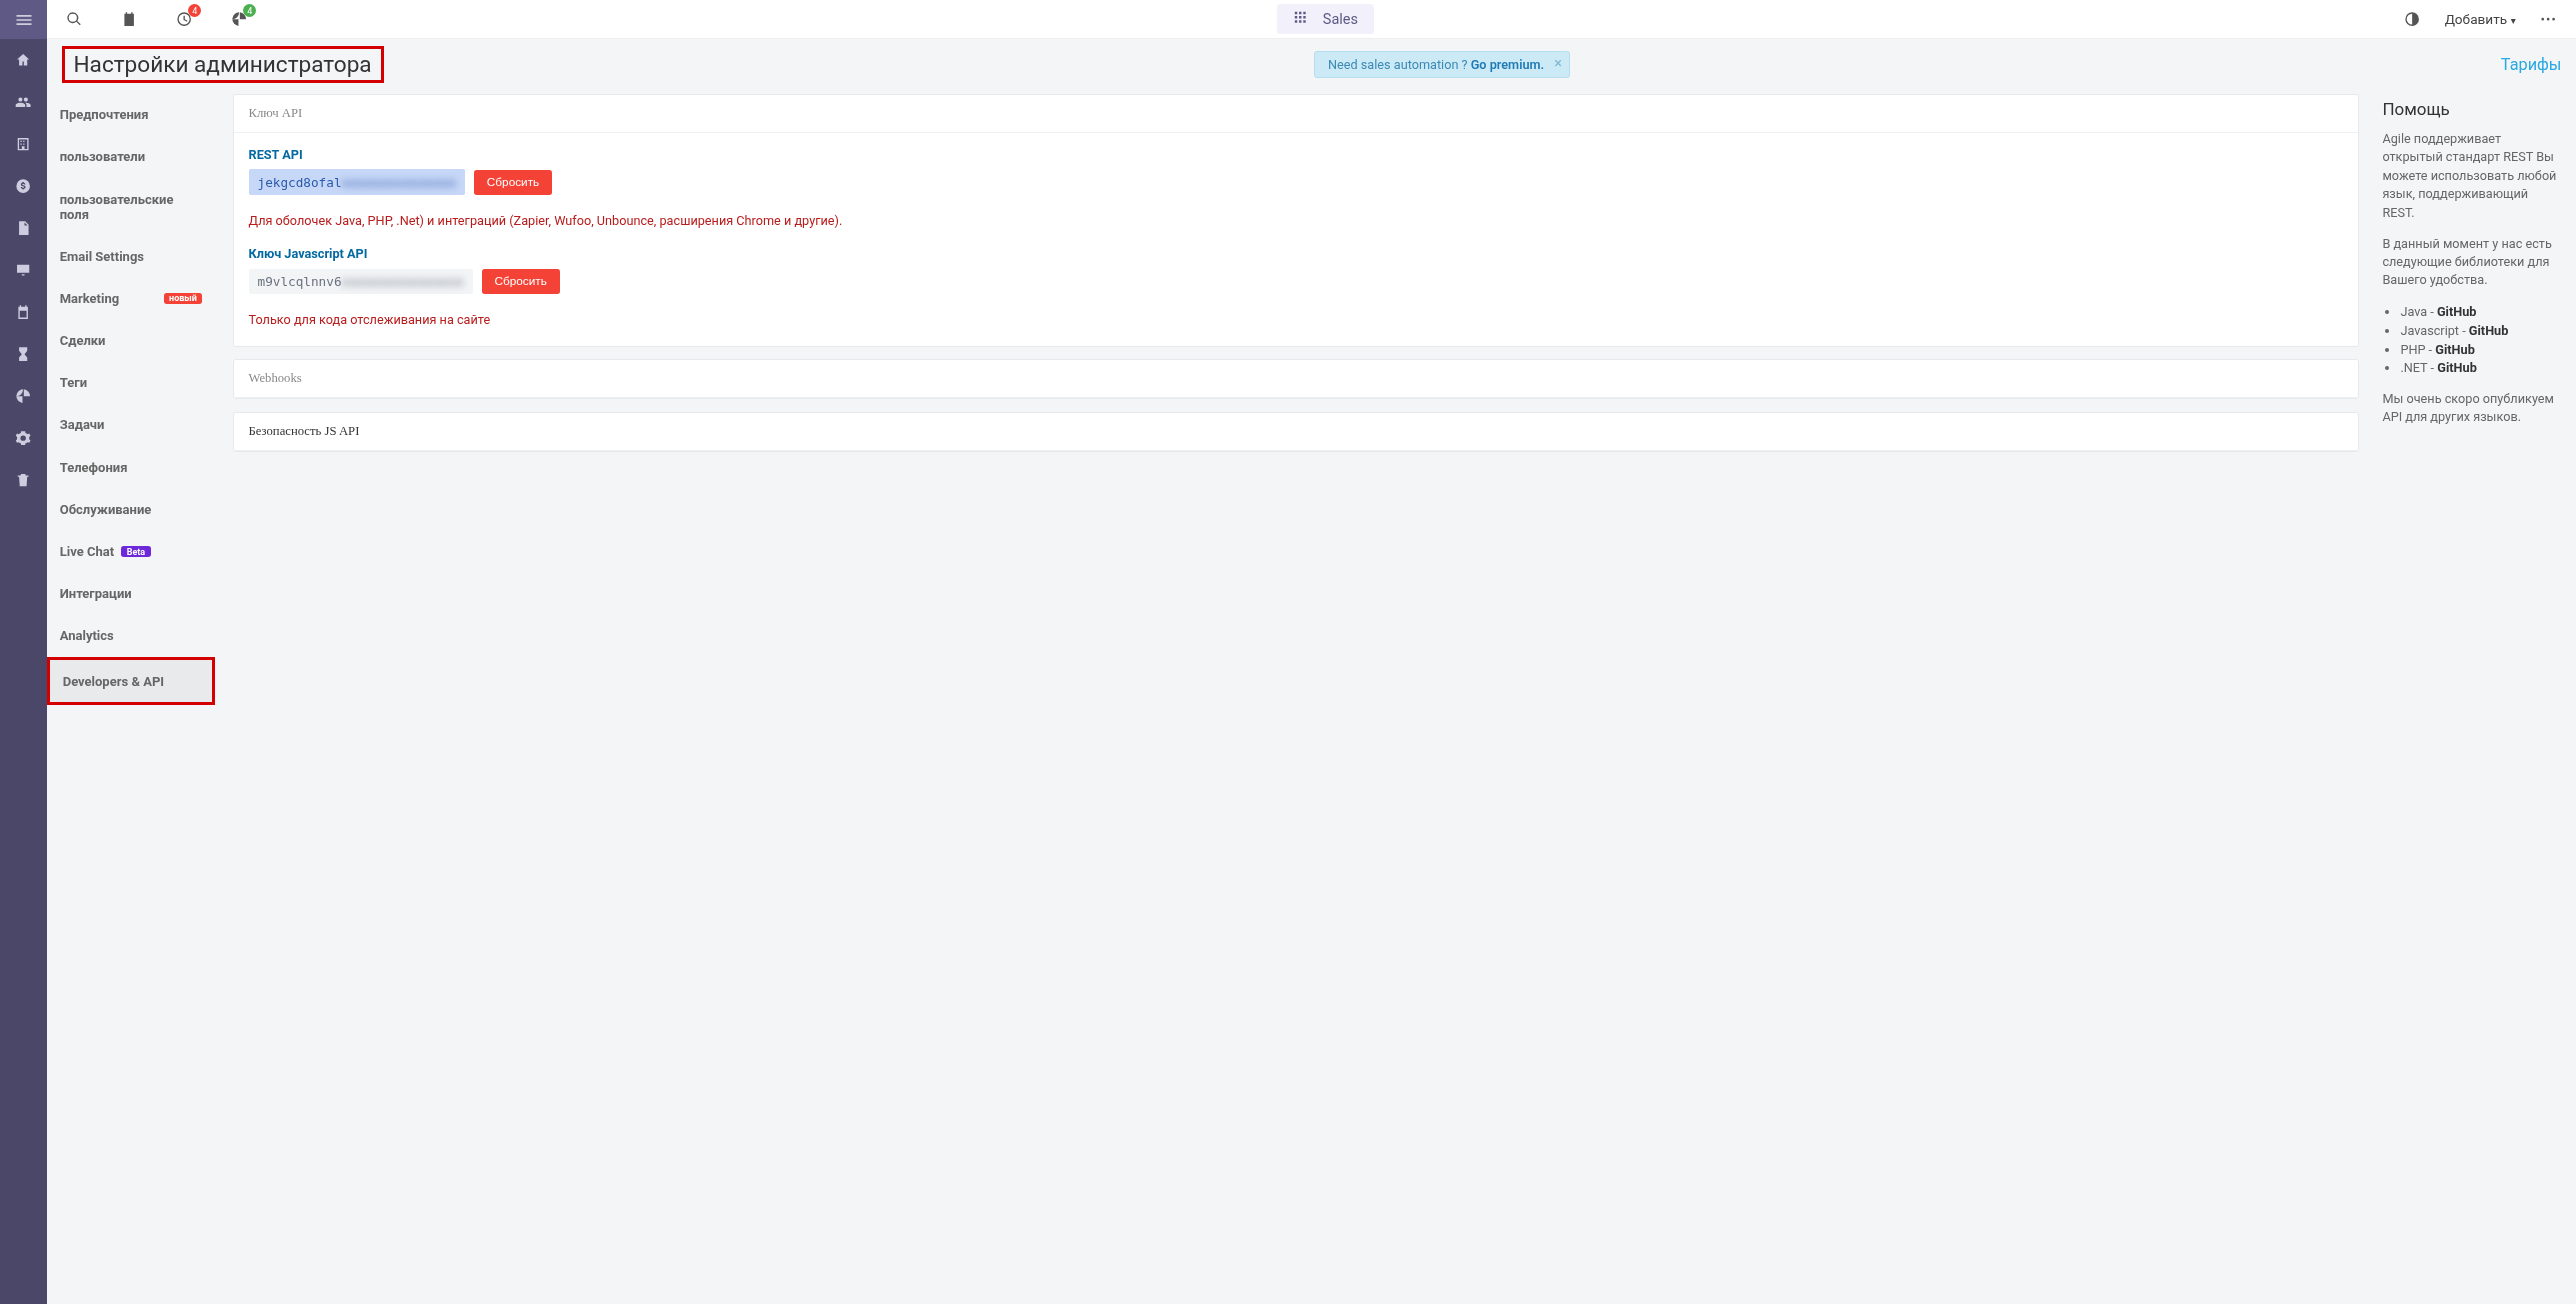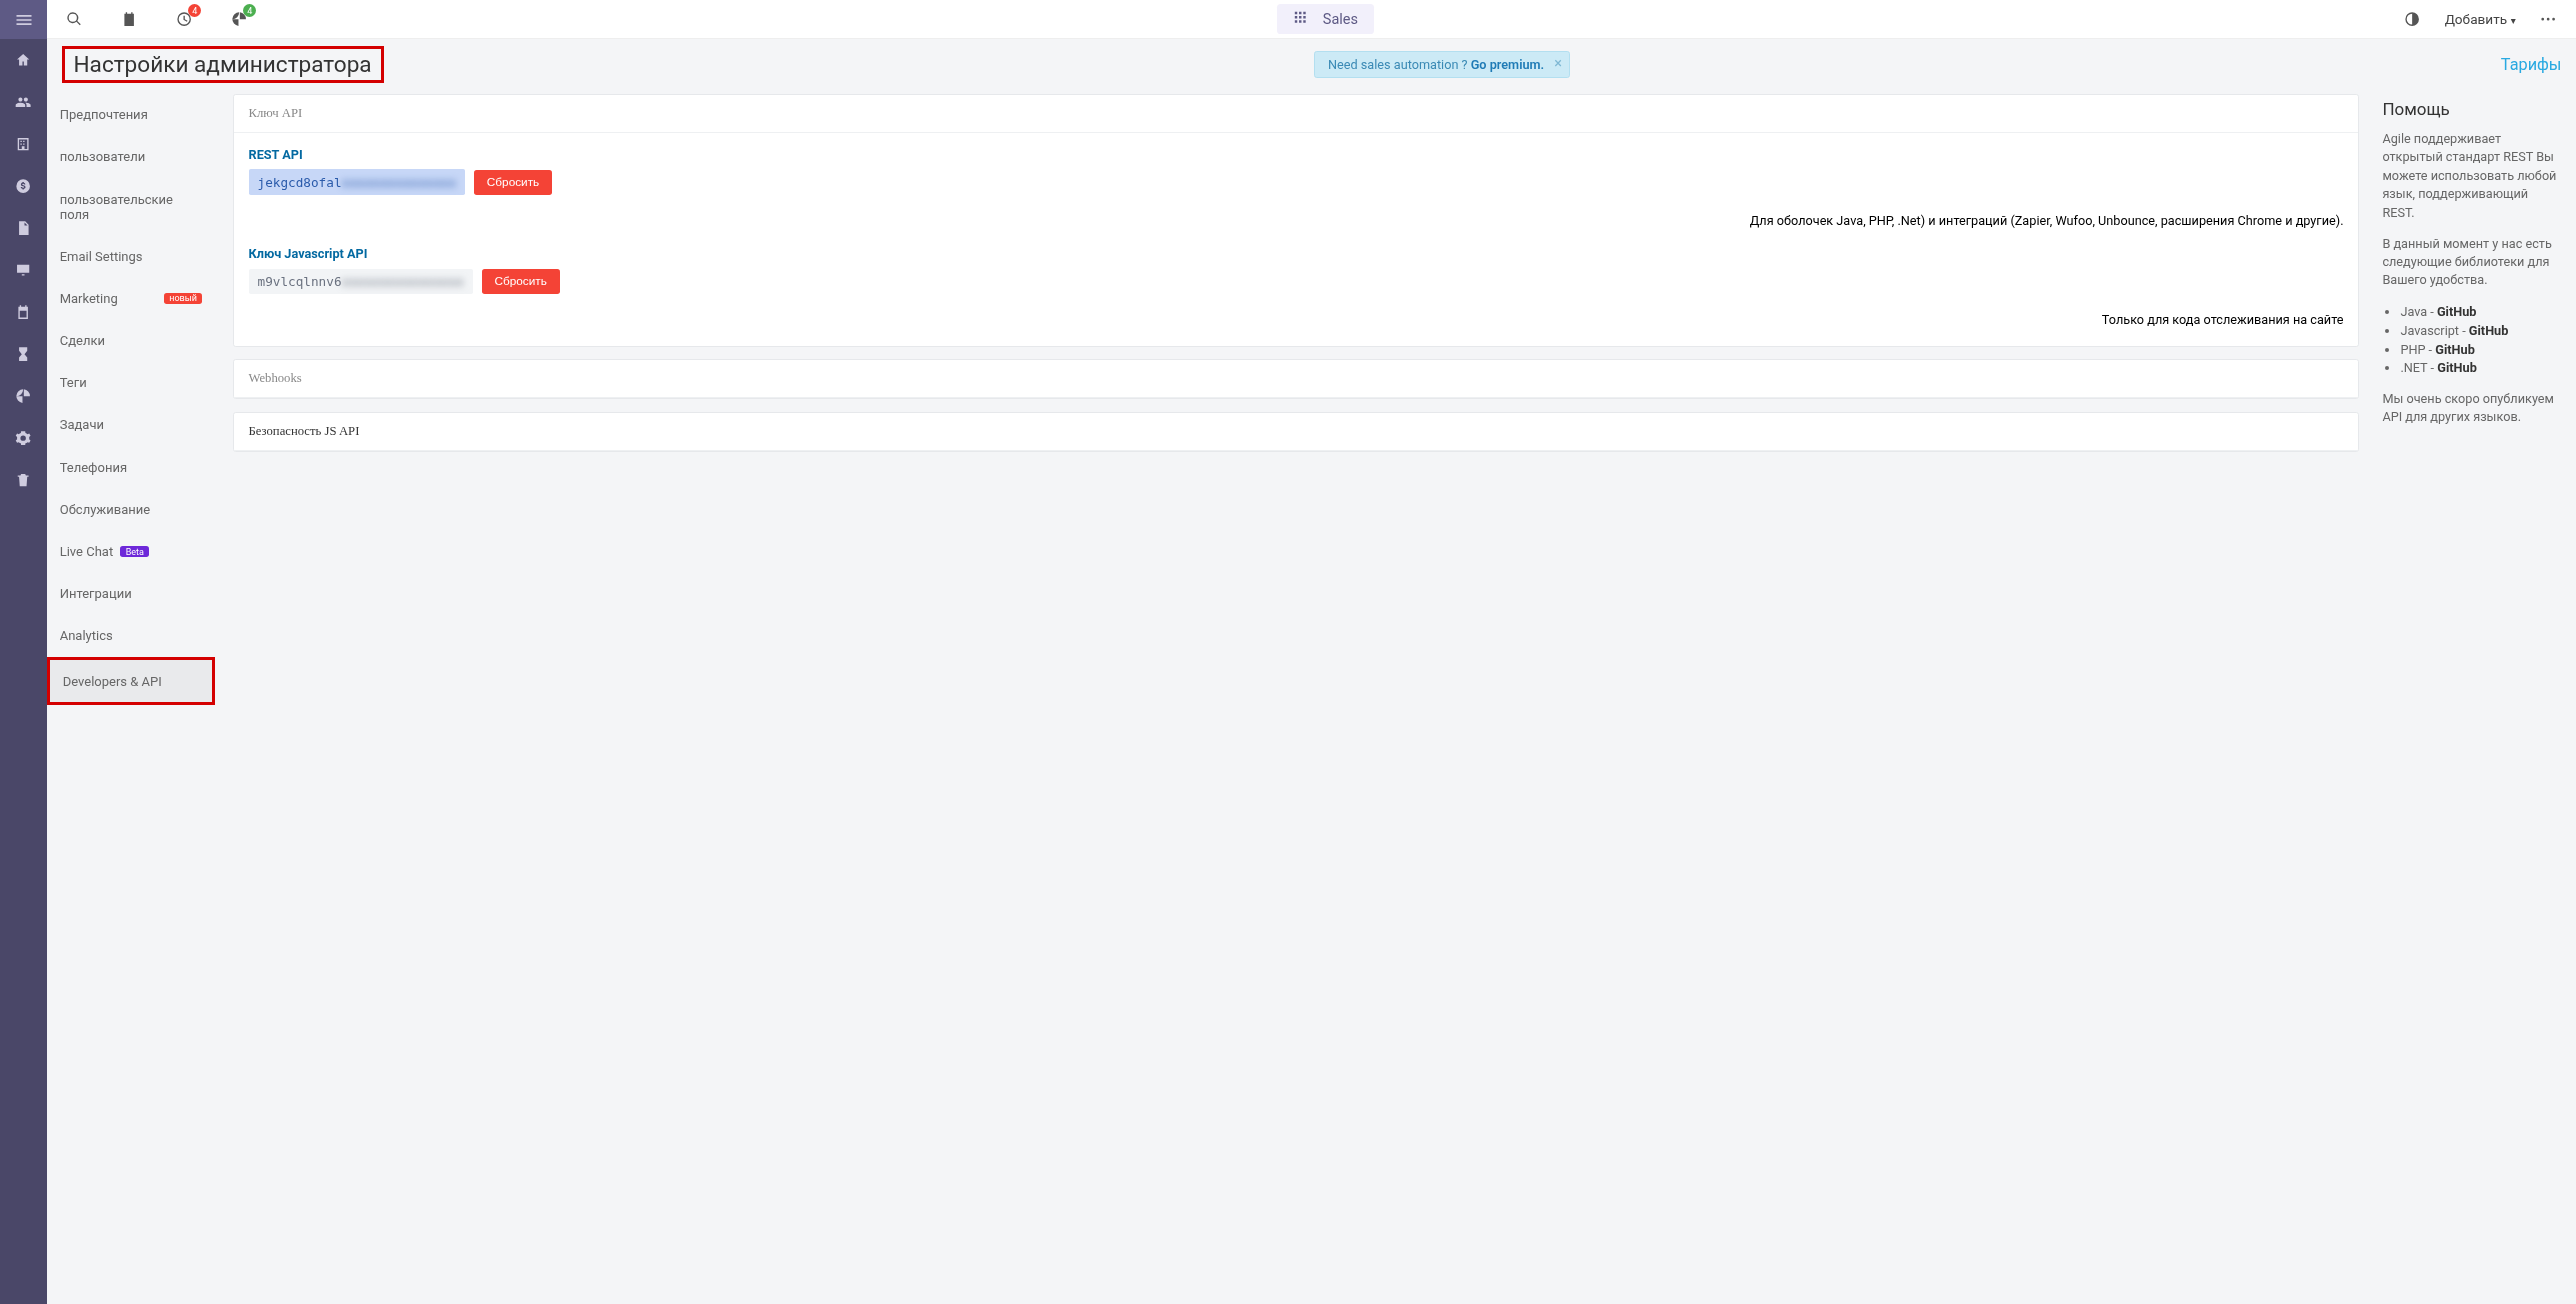--- a/index.html
+++ b/index.html
@@ -37,38 +37,38 @@
 .page-title-box { border: 3.6px solid #d40000; padding: 1.8px 9px; }
 .page-title { font-size: 22.6px; font-weight: 400; color: #333; text-align: center; }
 .head-center { flex: 1; display: flex; justify-content: center; }
 .alert-info { background: #cceaf6; border: 0.9px solid #b3dff0; color: #3b8ab5; padding: 5.4px 25px 5.4px 12.7px; border-radius: 2.7px; position: relative; font-size: 12.7px; }
 .alert-info a { color: #1f7bb6; font-weight: 600; text-decoration: none; }
 .alert-info .close-x { position: absolute; right: 7.2px; top: 3.6px; color: #7fb8d4; cursor: pointer; font-size: 14.5px; }
 .tariff-link { color: #29a9e1; font-size: 16.3px; text-decoration: none; }
 
 
 .content { display: flex; padding: 7.2px 0 0 0; }
-.settings-nav { width: 168px; }
+.settings-nav { width: 168px; font-weight: bold; }
 .settings-nav .nav-item { padding: 13.6px 12.7px; color: #666; font-size: 13px; cursor: pointer; display: flex; align-items: center; gap: 7.2px; }
 .settings-nav .nav-item.active-box { border: 3.6px solid #d40000; background: #e9eaec; }
 .pill-new { background: #f44336; color: #fff; font-size: 9px; padding: 0.9px 5.4px; border-radius: 2.7px; margin-left: auto; }
 .pill-beta { background: #6d28d9; color: #fff; font-size: 9px; padding: 0.9px 5.4px; border-radius: 2.7px; }
 
 .center-panel { flex: 1; padding: 0 18px; }
 .card { background: #fff; border: 0.9px solid #e6e8eb; border-radius: 2.7px; margin-bottom: 12.7px; }
 .card-header { padding: 11px 14.5px; color: #888; font-size: 12.7px; border-bottom: 0.9px solid #eef0f2; font-family: Liberation Serif, serif; }
 .card-header.dark { color: #333; }
 .card-body { padding: 14.5px; }
 .field-label { color: #0369a1; font-weight: 700; margin-bottom: 7.2px; font-size: 12.7px; }
 .api-row { display: flex; align-items: center; gap: 9px; margin-bottom: 11px; }
 .api-value { background: #f2f4f6; padding: 5.4px 9px; font-family: monospace; color: #6b7280; border-radius: 1.8px; position: relative; overflow: hidden; }
 .api-value.sel { background: #c7d7f7; color: #2b5bab; }
 .api-value .blur { filter: blur(3.6px); }
 .btn-danger { background: #f44336; color: #fff; border: none; padding: 5.4px 12.7px; border-radius: 2.7px; cursor: pointer; font-size: 11.8px; }
-.desc-text { color: #000000; font-size: 12.7px; padding: 7.2px 0 3.6px 0; text-align: right; }
+.desc-text { color: #b91c1c; font-size: 12.7px; padding: 7.2px 0 3.6px 0; }
 .section-gap { height: 14.5px; }
 
 .help-panel { width: 199px; padding: 5.4px 14.5px 0 5.4px; }
 .help-title { font-size: 17px; color: #333; margin-bottom: 11px; }
 .help-panel p { color: #666; font-size: 12.7px; line-height: 1.45; margin-bottom: 12.7px; }
 .help-panel ul { list-style: disc; padding-left: 18px; margin-bottom: 12.7px; }
 .help-panel li { color: #666; font-size: 12.7px; padding: 1.8px 0; }
 .help-panel li strong { color: #333; }
 
 svg { width: 16.3px; height: 16.3px; }

